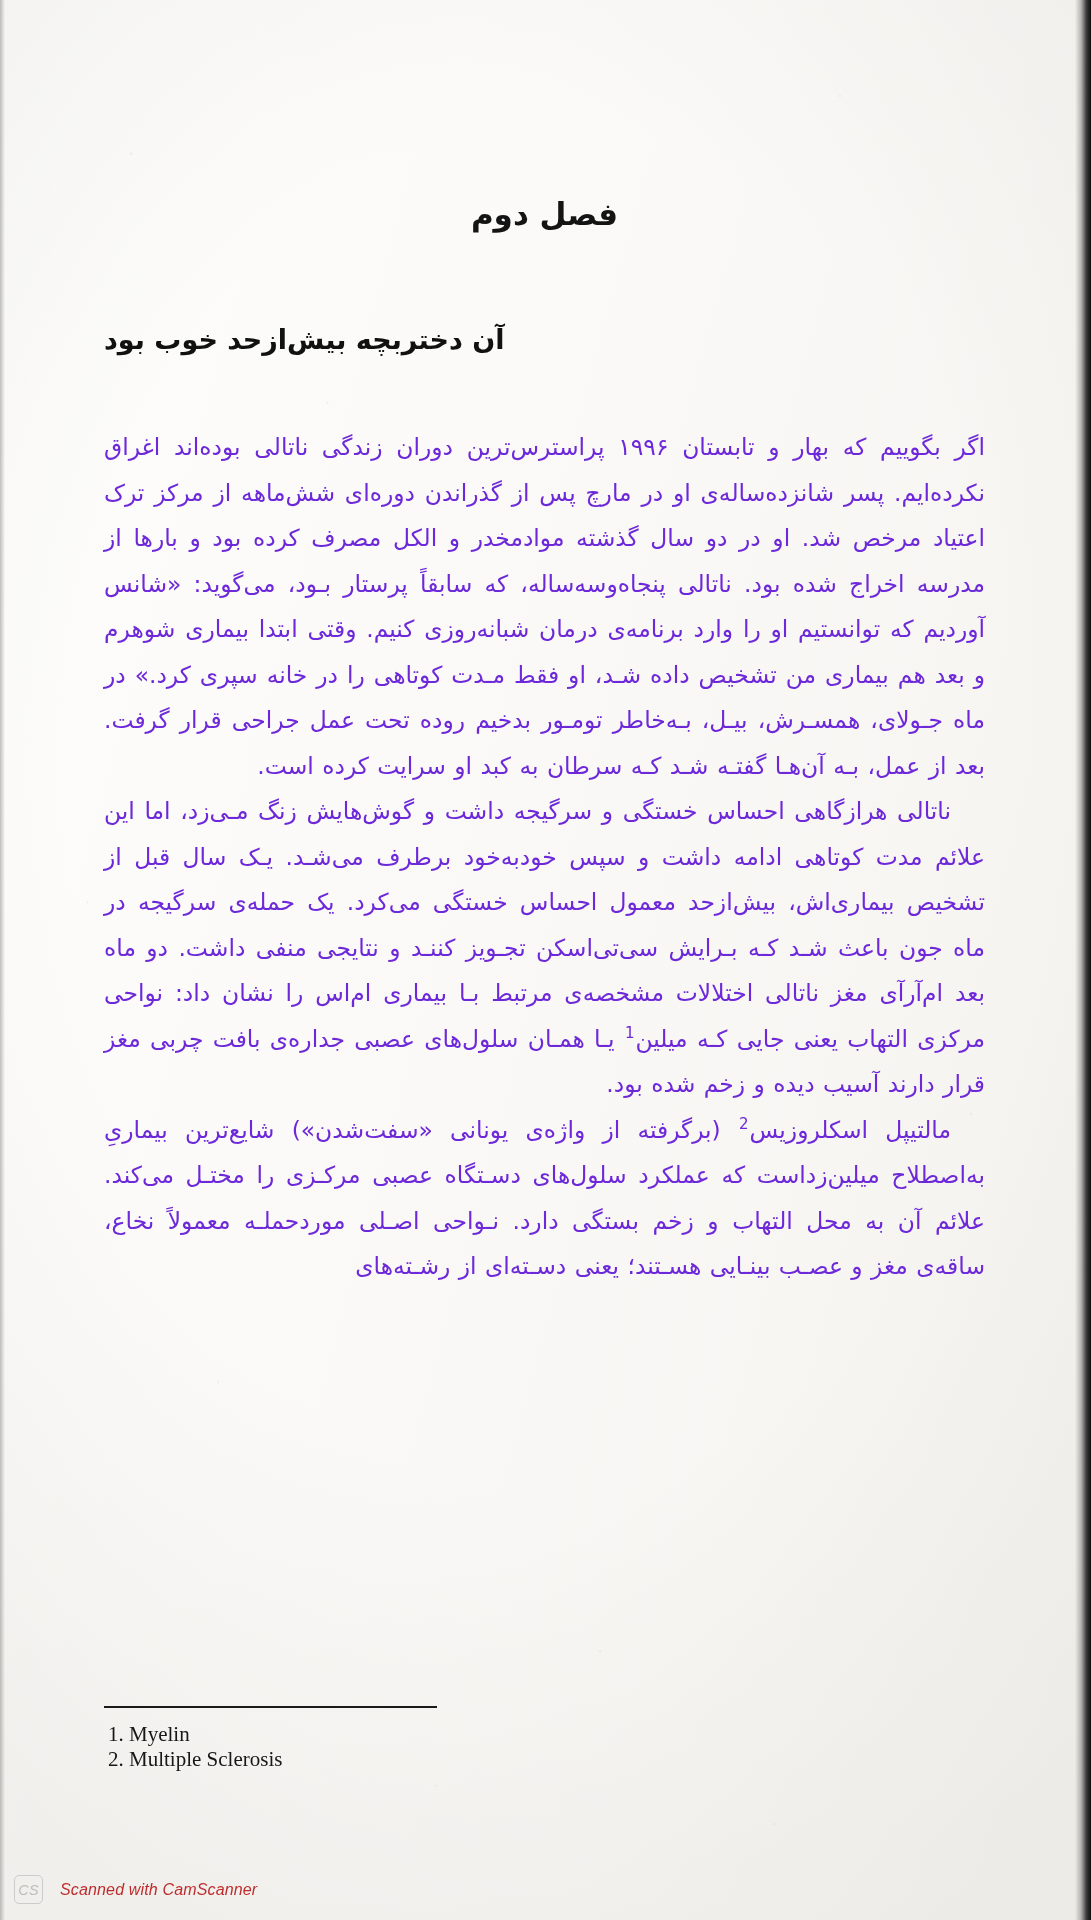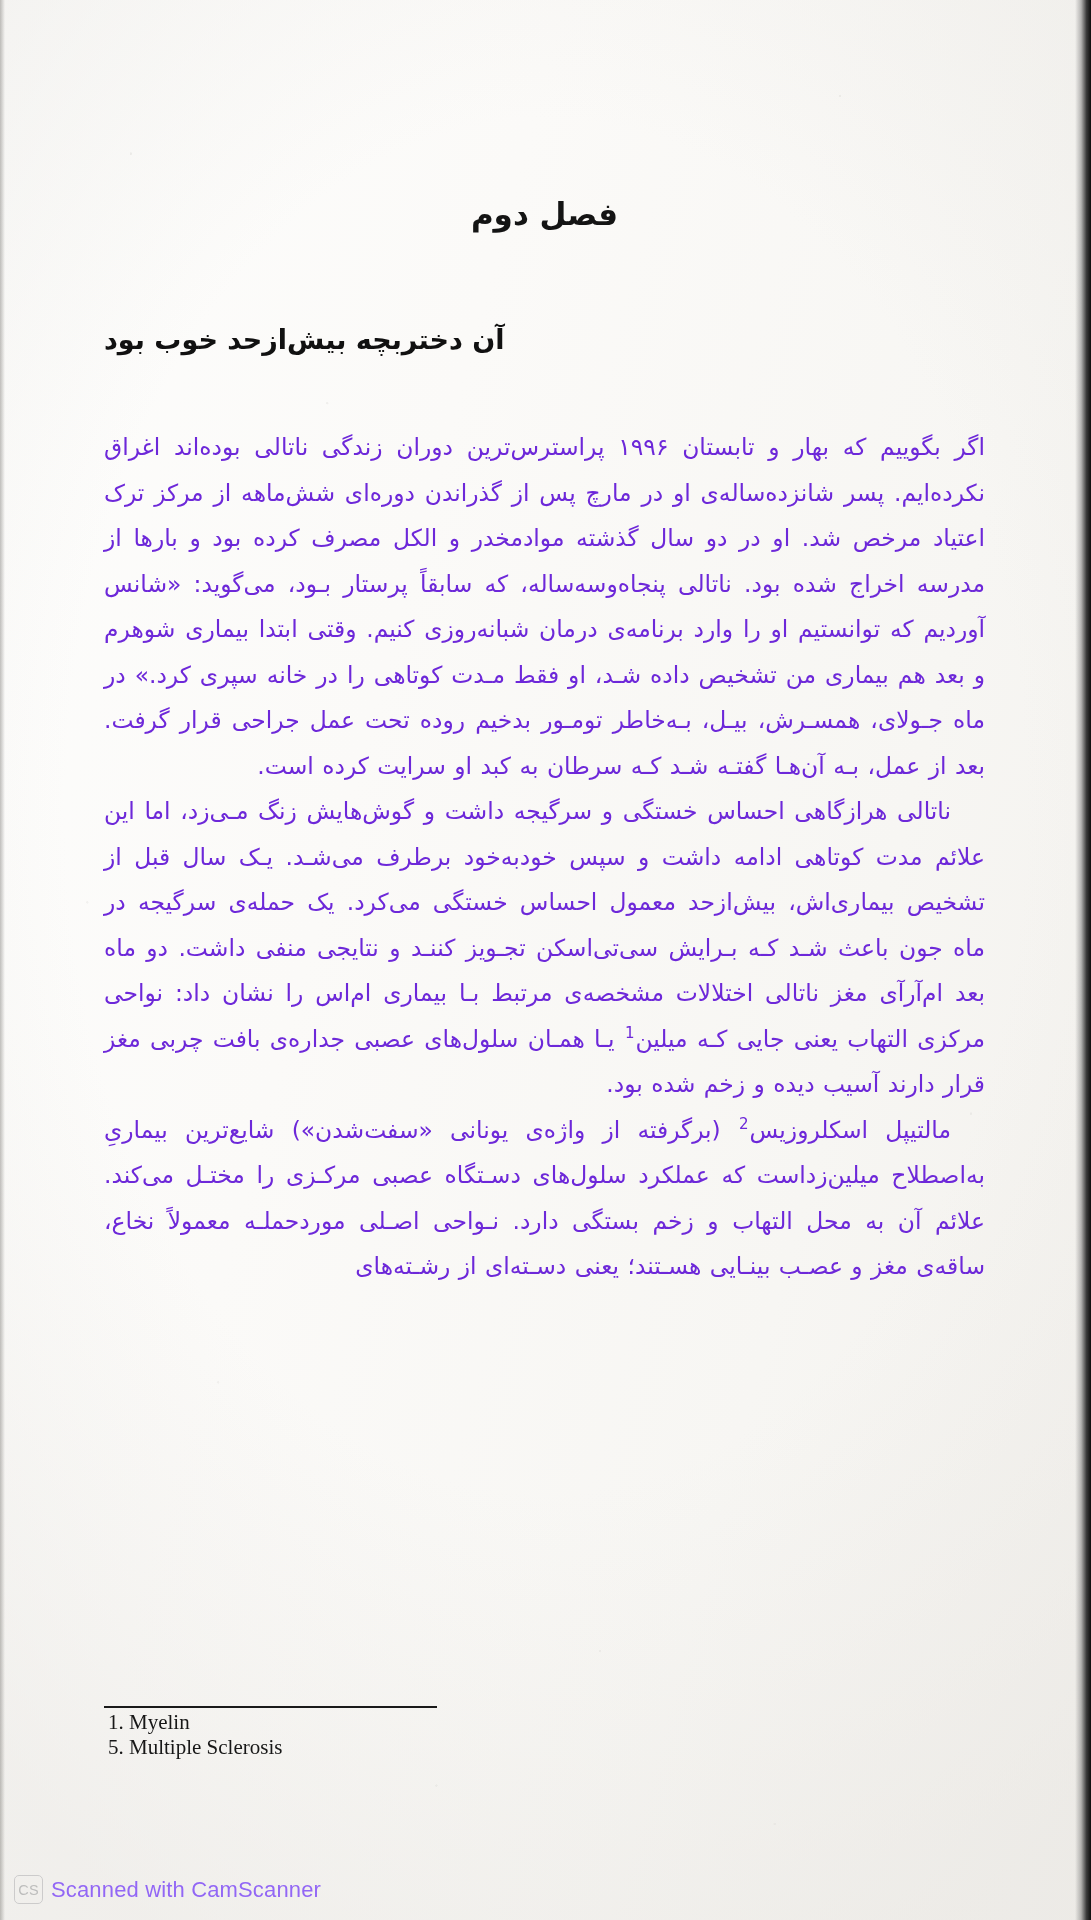--- a/index.html
+++ b/index.html
@@ -127,59 +127,60 @@
     position: absolute;
     left: 104px;
     bottom: 212px;
     width: 333px;
     height: 0;
     border-top: 2.4px solid #1a1a1a;
   }
   .footnotes {
     position: absolute;
     left: 108px;
-    bottom: 160px;
+    bottom: 148px;
     direction: ltr;
     text-align: left;
     font-family: "Liberation Serif", "DejaVu Serif", serif;
     font-size: 21px;
     line-height: 25px;
     color: #171717;
   }
   .footnotes div { white-space: nowrap; }
 
   
   .watermark {
     position: absolute;
     left: 14px;
     bottom: 16px;
     display: flex;
     align-items: center;
-    gap: 8px;
+    gap: 17px;
     direction: ltr;
     opacity: .92;
+    font-style: italic;
   }
   .watermark .cs-badge {
     width: 27px;
     height: 27px;
     border: 1.6px solid #c9c9c9;
     border-radius: 5px;
     display: flex;
     align-items: center;
     justify-content: center;
     font-family: "Liberation Sans", sans-serif;
     font-size: 14.5px;
     font-weight: 400;
     color: #b9b9b9;
     letter-spacing: .3px;
   }
   .watermark .cs-text {
     font-family: "Liberation Sans", sans-serif;
-    font-size: 22px;
-    color: #8b5cf6;
+    font-size: 16px;
+    color: #b91c1c;
     letter-spacing: .15px;
     text-align: right;
   }
 </style>
 </head>
 <body>
 
 <div class="page">
 
   <div class="scan-tint"></div>
@@ -196,21 +197,21 @@
       <p>ناتالی هرازگاهی احساس خستگی و سرگیجه داشت و گوش‌هایش زنگ مـی‌زد، اما این علائم مدت کوتاهی ادامه داشت و سپس خودبه‌خود برطرف می‌شـد. یـک سال قبل از تشخیص بیماری‌اش، بیش‌ازحد معمول احساس خستگی می‌کرد. یک حمله‌ی سرگیجه در ماه جون باعث شـد کـه بـرایش سی‌تی‌اسکن تجـویز کننـد و نتایجی منفی داشت. دو ماه بعد ام‌آر‌آی مغز ناتالی اختلالات مشخصه‌ی مرتبط بـا بیماری ام‌اس را نشان داد: نواحی مرکزی التهاب یعنی جایی کـه میلین<sup class="fn">1</sup> یـا همـان سلول‌های عصبی جداره‌ی بافت چربی مغز قرار دارند آسیب دیده و زخم شده بود.</p>
       <p>مالتیپل اسکلروزیس<sup class="fn">2</sup> (برگرفته از واژه‌ی یونانی «سفت‌شدن») شایع‌ترین بیماریِ به‌اصطلاح میلین‌زداست که عملکرد سلول‌های دسـتگاه عصبی مرکـزی را مختـل می‌کند. علائم آن به محل التهاب و زخم بستگی دارد. نـواحی اصـلی موردحملـه معمولاً نخاع، ساقه‌ی مغز و عصـب بینـایی هسـتند؛ یعنی دسـته‌ای از رشـته‌های</p>
     </div>
 
   </div>
 
   <div class="footnote-rule"></div>
 
   <div class="footnotes">
     <div>1. Myelin</div>
-    <div>5. Multiple Sclerosis</div>
+    <div>2. Multiple Sclerosis</div>
   </div>
 
   <div class="watermark">
     <span class="cs-badge">CS</span>
     <span class="cs-text">Scanned with CamScanner</span>
   </div>
 
   <div class="left-edge"></div>
   <div class="spine-shadow"></div>
 

